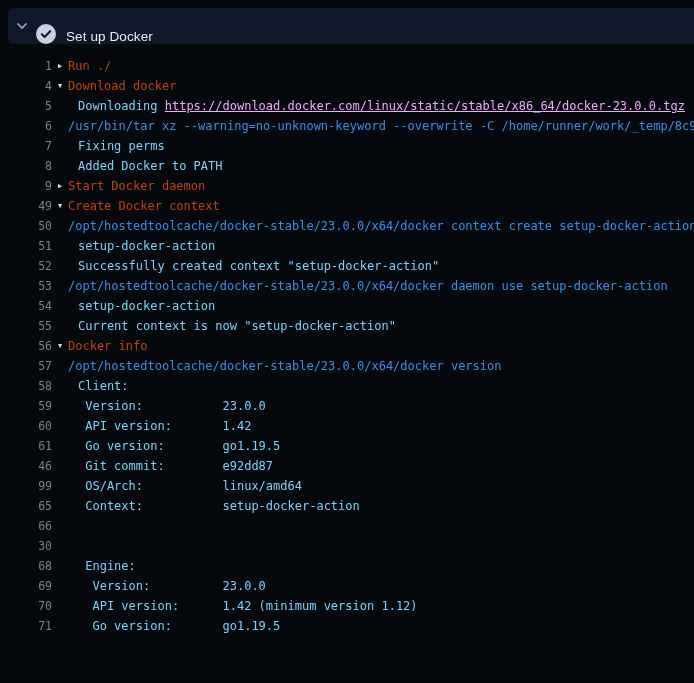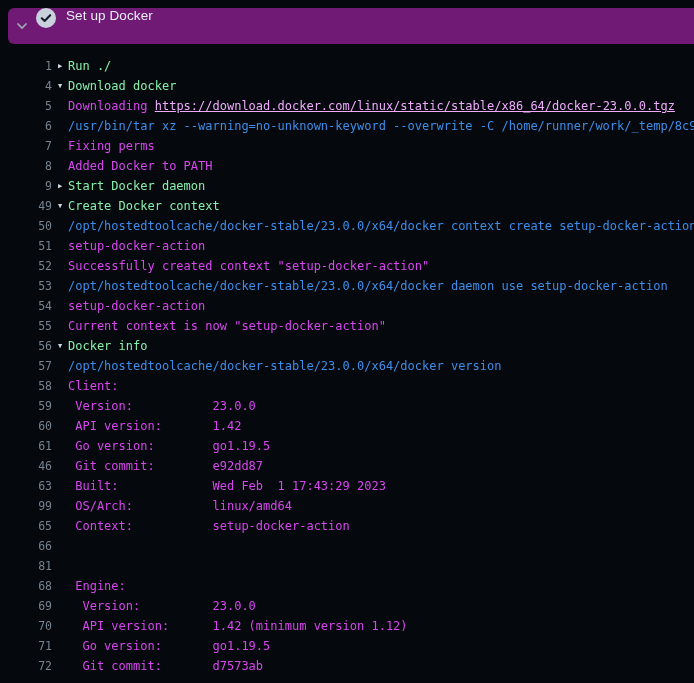--- a/index.html
+++ b/index.html
@@ -4,22 +4,22 @@
 <style>
   html,body{margin:0;padding:0;}
   body{
     width:694px;height:683px;overflow:hidden;position:relative;
     background:#05080d;
     font-family:"Liberation Sans", sans-serif;
   }
   
   .step-header{
     position:absolute;left:8px;top:8px;width:686px;height:36px;
-    background:#701a75;border-radius:6px 0 0 6px;
-    display:flex;align-items:flex-start;cursor:pointer;
+    background:#0f172a;border-radius:6px 0 0 6px;
+    display:flex;align-items:flex-end;cursor:pointer;
   }
   .chev{
     width:28px;height:36px;display:flex;align-items:center;justify-content:center;flex:none;
   }
   .status{
     width:20px;height:20px;flex:none;margin-right:10px;display:flex;align-items:center;justify-content:center;
   }
   .step-title{
     color:#e9eef4;font-size:13.5px;letter-spacing:.1px;
   }
@@ -33,22 +33,22 @@
   .row{display:flex;height:20px;white-space:pre;align-items:center;}
   .ln{
     width:52px;flex:none;text-align:right;color:#768390;
     user-select:none;cursor:pointer;font-size:11.5px;
   }
   .gut{
     width:16px;flex:none;display:flex;align-items:center;justify-content:center;
     color:#cdd6e0;font-size:7px;
   }
   .txt{flex:none;}
-  .t-plain{color:#d946ef;}
-  .t-group{color:#86efac;}
+  .t-plain{color:#7dd3fc;margin-left:10px;}
+  .t-group{color:#c2410c;}
   .t-cmd{color:#3b8eea;}
   .t-link{color:#f0abfc;text-decoration:underline;cursor:pointer;}
   .row.group{cursor:pointer;}
 </style>
 </head>
 <body>
 
 <div class="step-header">
   <span class="chev">
     <svg width="12" height="12" viewBox="0 0 12 12">
@@ -79,23 +79,21 @@
     <div class="row"><span class="ln">53</span><span class="gut"></span><span class="txt t-cmd">/opt/hostedtoolcache/docker-stable/23.0.0/x64/docker daemon use setup-docker-action</span></div>
     <div class="row"><span class="ln">54</span><span class="gut"></span><span class="txt t-plain">setup-docker-action</span></div>
     <div class="row"><span class="ln">55</span><span class="gut"></span><span class="txt t-plain">Current context is now "setup-docker-action"</span></div>
     <div class="row group"><span class="ln">56</span><span class="gut">▼</span><span class="txt t-group">Docker info</span></div>
     <div class="row"><span class="ln">57</span><span class="gut"></span><span class="txt t-cmd">/opt/hostedtoolcache/docker-stable/23.0.0/x64/docker version</span></div>
     <div class="row"><span class="ln">58</span><span class="gut"></span><span class="txt t-plain">Client:</span></div>
     <div class="row"><span class="ln">59</span><span class="gut"></span><span class="txt t-plain"> Version:           23.0.0</span></div>
     <div class="row"><span class="ln">60</span><span class="gut"></span><span class="txt t-plain"> API version:       1.42</span></div>
     <div class="row"><span class="ln">61</span><span class="gut"></span><span class="txt t-plain"> Go version:        go1.19.5</span></div>
     <div class="row"><span class="ln">46</span><span class="gut"></span><span class="txt t-plain"> Git commit:        e92dd87</span></div>
-    <div class="row"><span class="ln">63</span><span class="gut"></span><span class="txt t-plain"> Built:             Wed Feb  1 17:43:29 2023</span></div>
     <div class="row"><span class="ln">99</span><span class="gut"></span><span class="txt t-plain"> OS/Arch:           linux/amd64</span></div>
     <div class="row"><span class="ln">65</span><span class="gut"></span><span class="txt t-plain"> Context:           setup-docker-action</span></div>
     <div class="row"><span class="ln">66</span><span class="gut"></span><span class="txt t-plain"></span></div>
-    <div class="row"><span class="ln">81</span><span class="gut"></span></div>
+    <div class="row"><span class="ln">30</span><span class="gut"></span></div>
     <div class="row"><span class="ln">68</span><span class="gut"></span><span class="txt t-plain"> Engine:</span></div>
     <div class="row"><span class="ln">69</span><span class="gut"></span><span class="txt t-plain">  Version:          23.0.0</span></div>
     <div class="row"><span class="ln">70</span><span class="gut"></span><span class="txt t-plain">  API version:      1.42 (minimum version 1.12)</span></div>
     <div class="row"><span class="ln">71</span><span class="gut"></span><span class="txt t-plain">  Go version:       go1.19.5</span></div>
-    <div class="row"><span class="ln">72</span><span class="gut"></span><span class="txt t-plain">  Git commit:       d7573ab</span></div>
   </div>
 
 </body></html>

